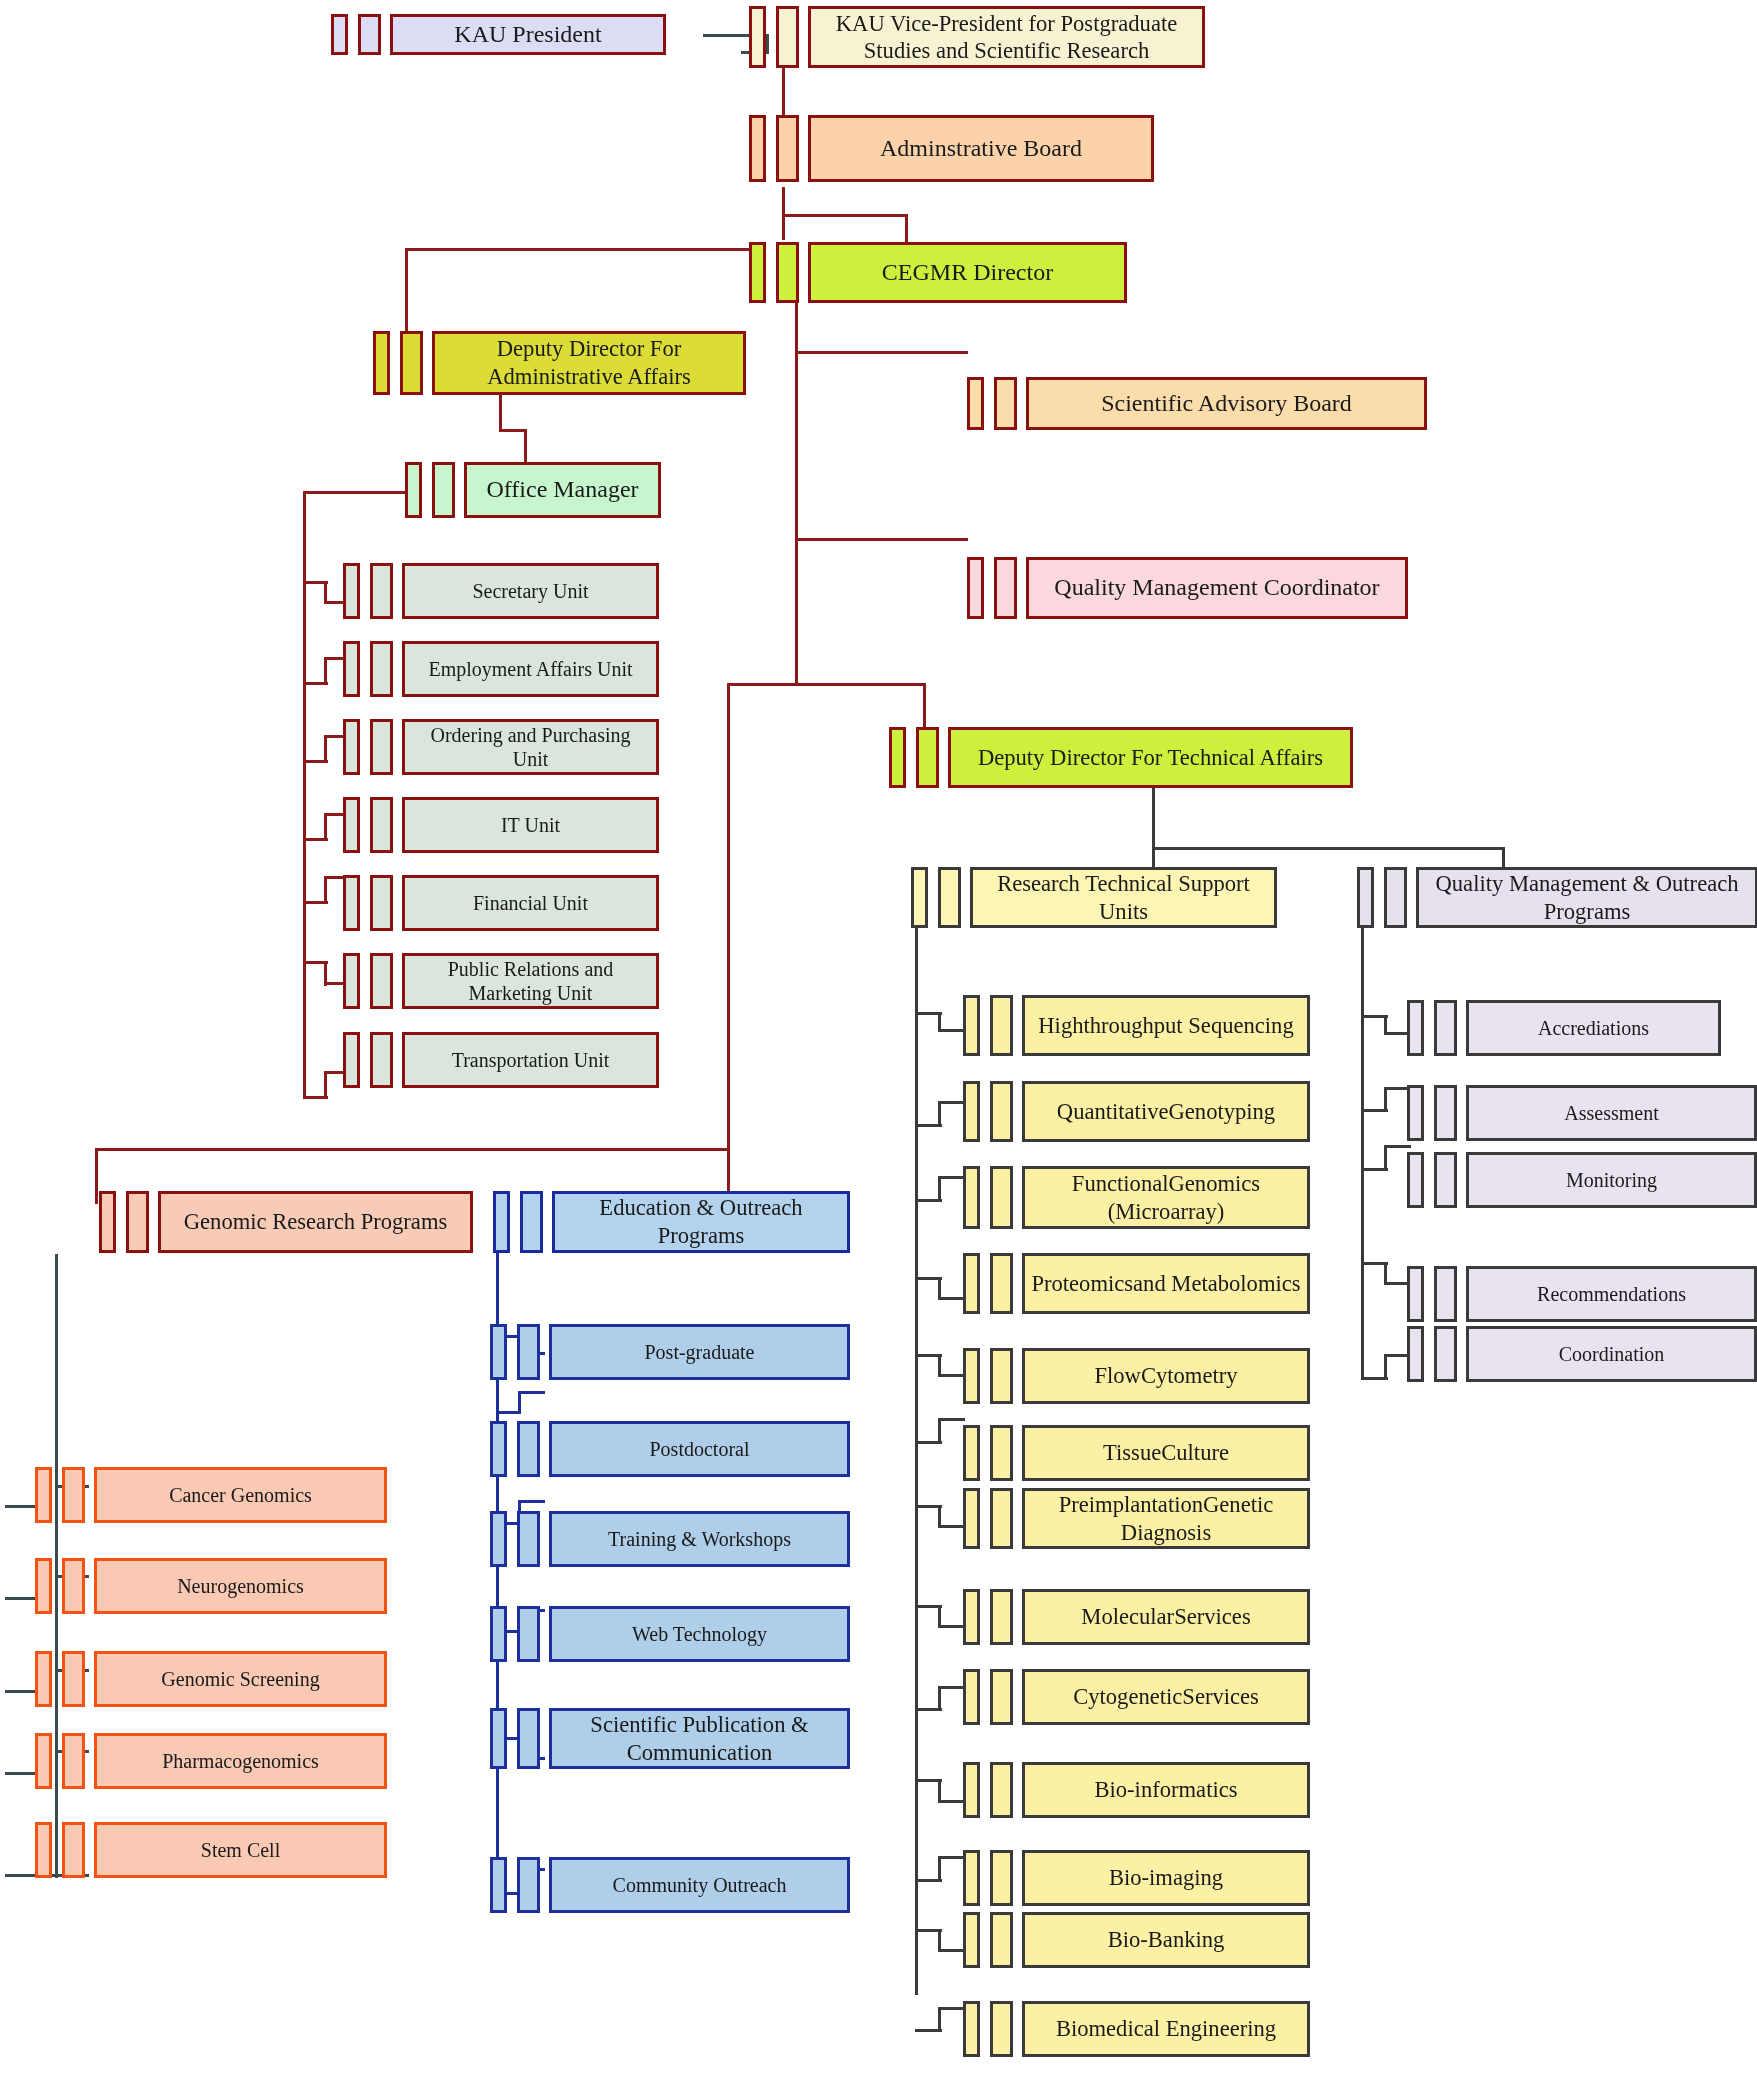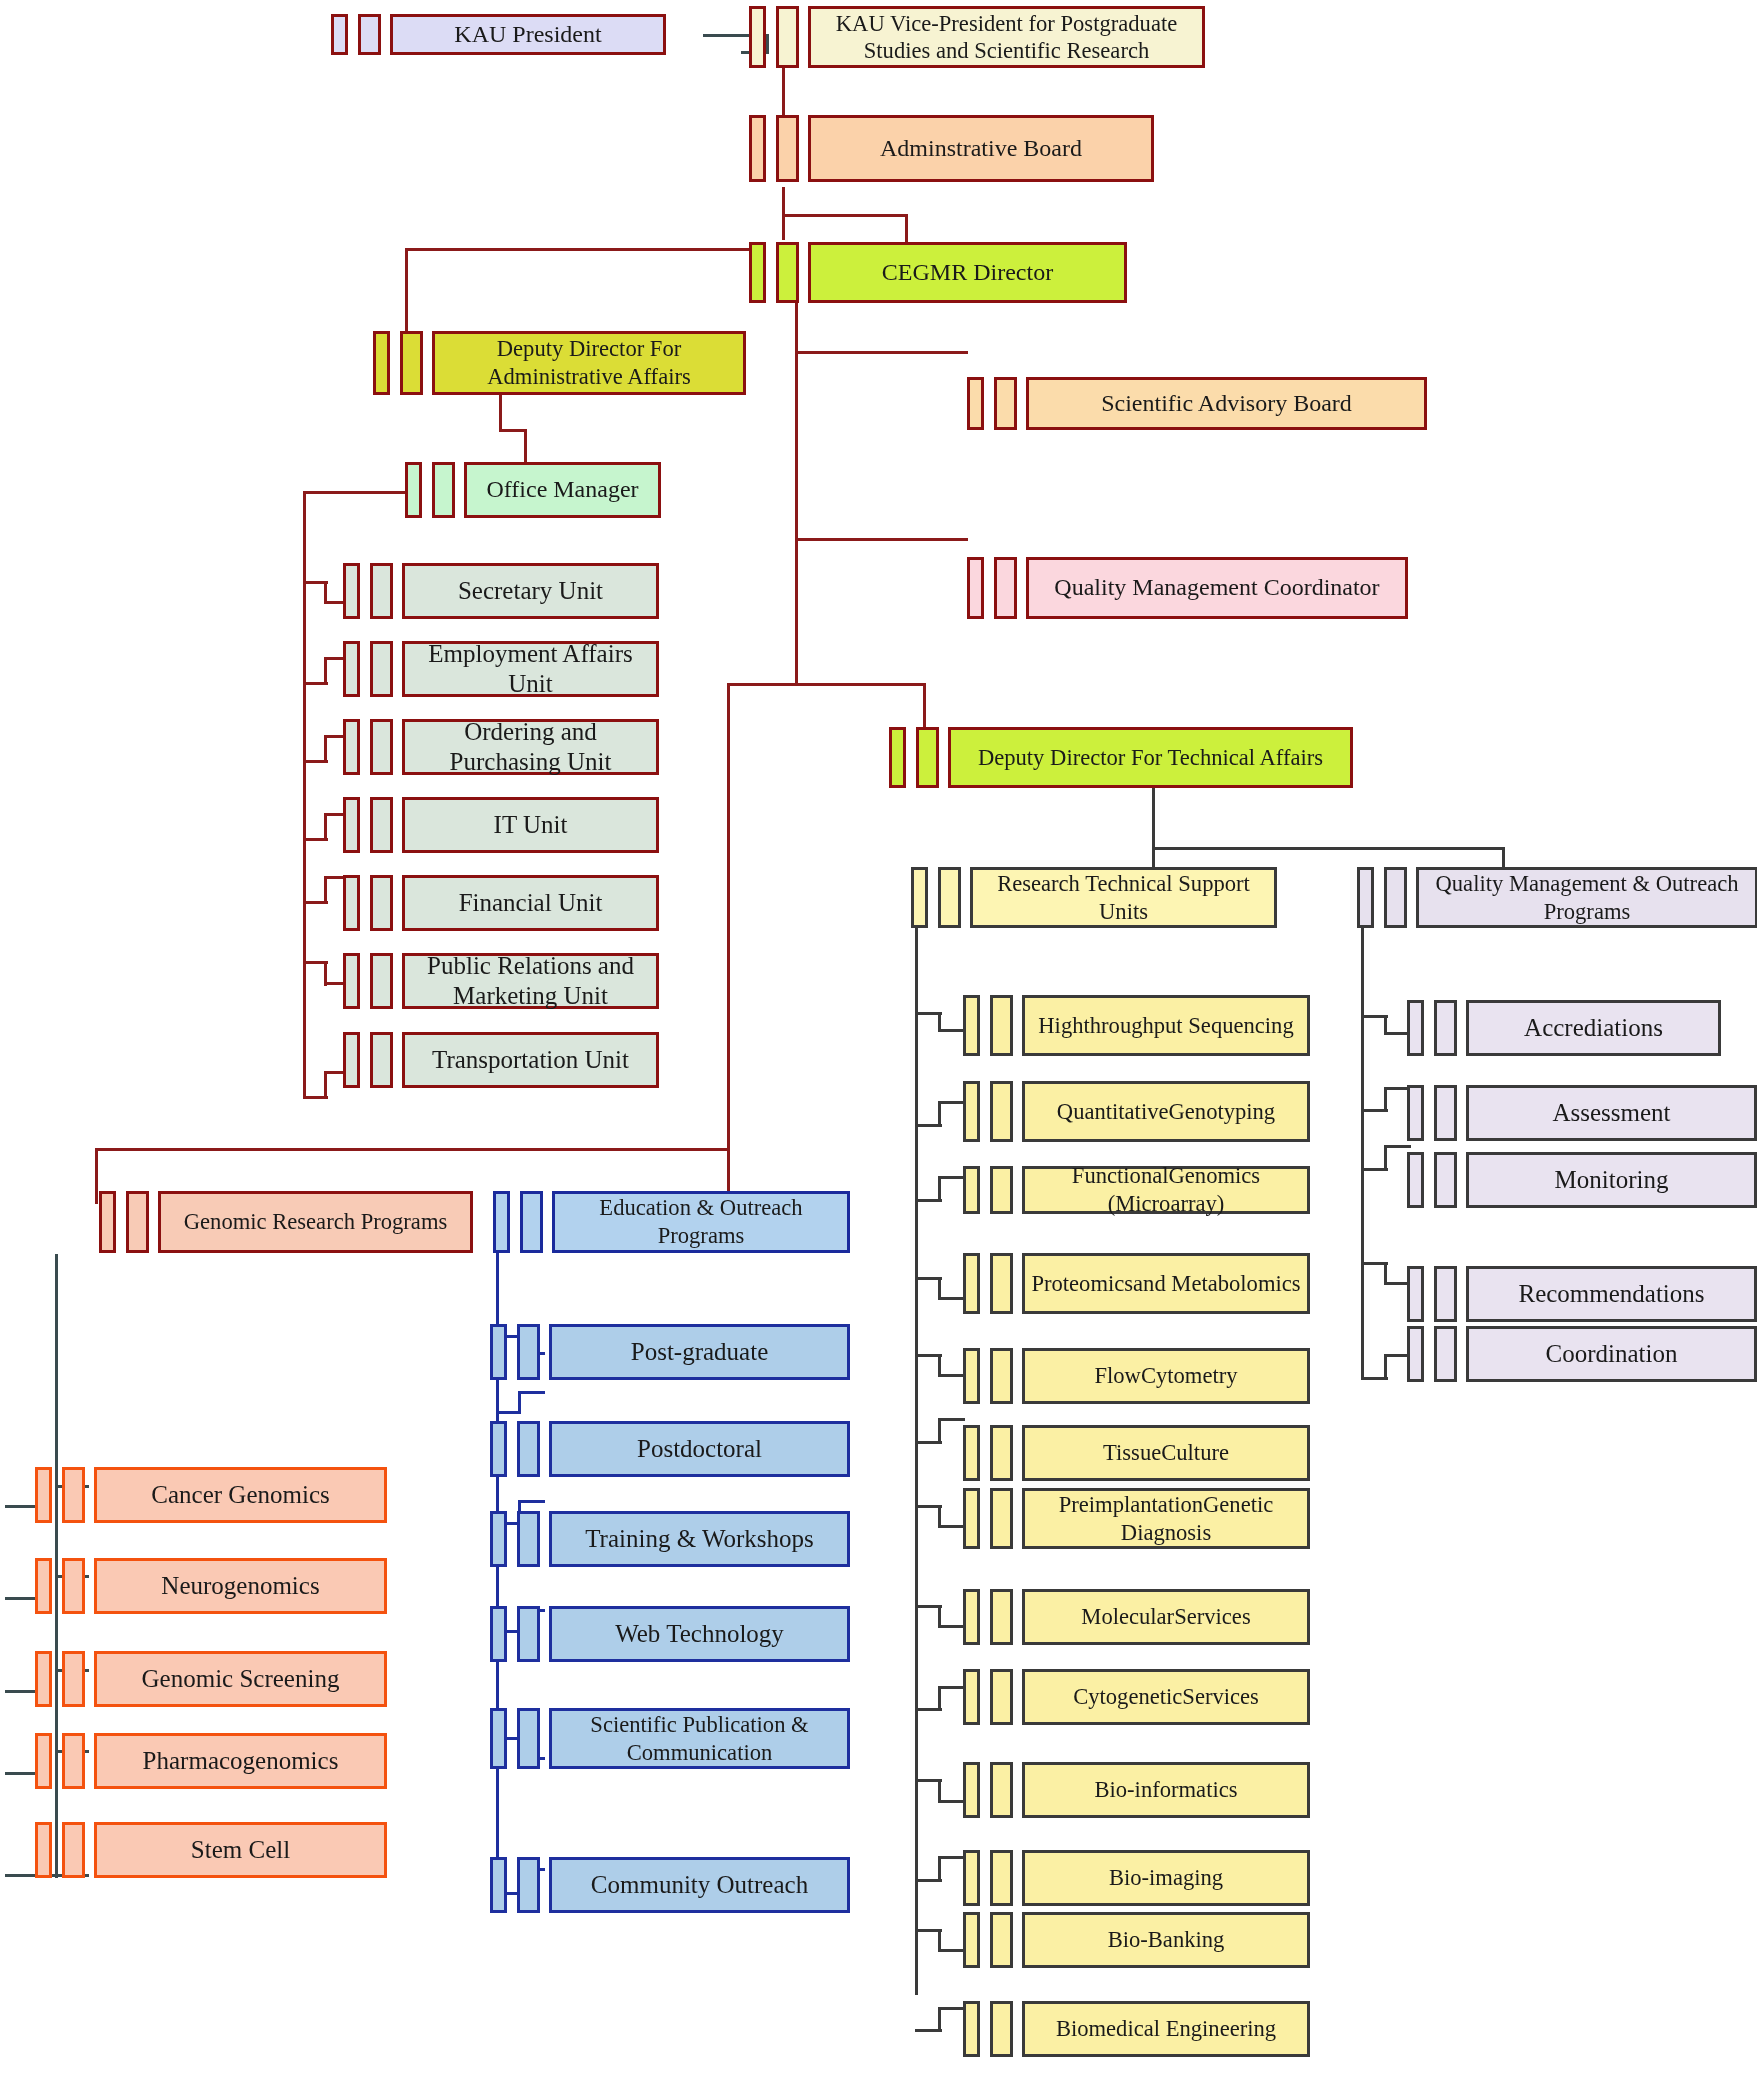--- a/index.html
+++ b/index.html
@@ -47,21 +47,21 @@
   .t-deputy-tech{--bg:#ccf03c;--bc:#8b1010;}
   .t-rtsu{--bg:#fdf5b3;--bc:#3a3a3a;}
   .t-tech{--bg:#fbf0a4;--bc:#3a3a3a;}
   .t-qmop{--bg:#e7e1ee;--bc:#3a3a3a;}
   .t-qm{--bg:#e9e3f0;--bc:#3a3a3a;}
   .t-grp{--bg:#f8cbb6;--bc:#8b1010;}
   .t-gr{--bg:#fac9b4;--bc:#f4520f;}
   .t-eop{--bg:#b2d2ee;--bc:#1a2a9c;}
   .t-edu{--bg:#aecee9;--bc:#1e2f9e;}
   .fs29{font-size:22.6px;}
-  .fs30{font-size:25px;}
+  .fs30{font-size:20px;}
   .fs31{font-size:24px;}
 </style>
 </head>
 <body>
 
 <div id="chart">
 
   <div class="hl" style="--lc:#3a4b4f;left:703px;top:34px;width:65px;"></div>
   <div class="vl" style="--lc:#3a4b4f;left:766px;top:34px;height:20px;"></div>
   <div class="hl" style="--lc:#3a4b4f;left:741px;top:51px;width:28px;"></div>
@@ -355,21 +355,21 @@
   <div class="node t-tech tabs-thin" style="left:963px;top:995px;width:347px;height:61px;">
     <div class="tab1"></div>
     <div class="tab2"></div>
     <div class="box fs29">Highthroughput Sequencing</div>
   </div>
   <div class="node t-tech tabs-thin" style="left:963px;top:1081px;width:347px;height:61px;">
     <div class="tab1"></div>
     <div class="tab2"></div>
     <div class="box fs29">QuantitativeGenotyping</div>
   </div>
-  <div class="node t-tech tabs-thin" style="left:963px;top:1166px;width:347px;height:48px;">
+  <div class="node t-tech tabs-thin" style="left:963px;top:1166px;width:347px;height:63px;">
     <div class="tab1"></div>
     <div class="tab2"></div>
     <div class="box fs29">FunctionalGenomics (Microarray)</div>
   </div>
   <div class="node t-tech tabs-thin" style="left:963px;top:1253px;width:347px;height:61px;">
     <div class="tab1"></div>
     <div class="tab2"></div>
     <div class="box fs29">Proteomicsand Metabolomics</div>
   </div>
   <div class="node t-tech tabs-thin" style="left:963px;top:1340px;width:347px;height:56px;margin-top:8px;">

